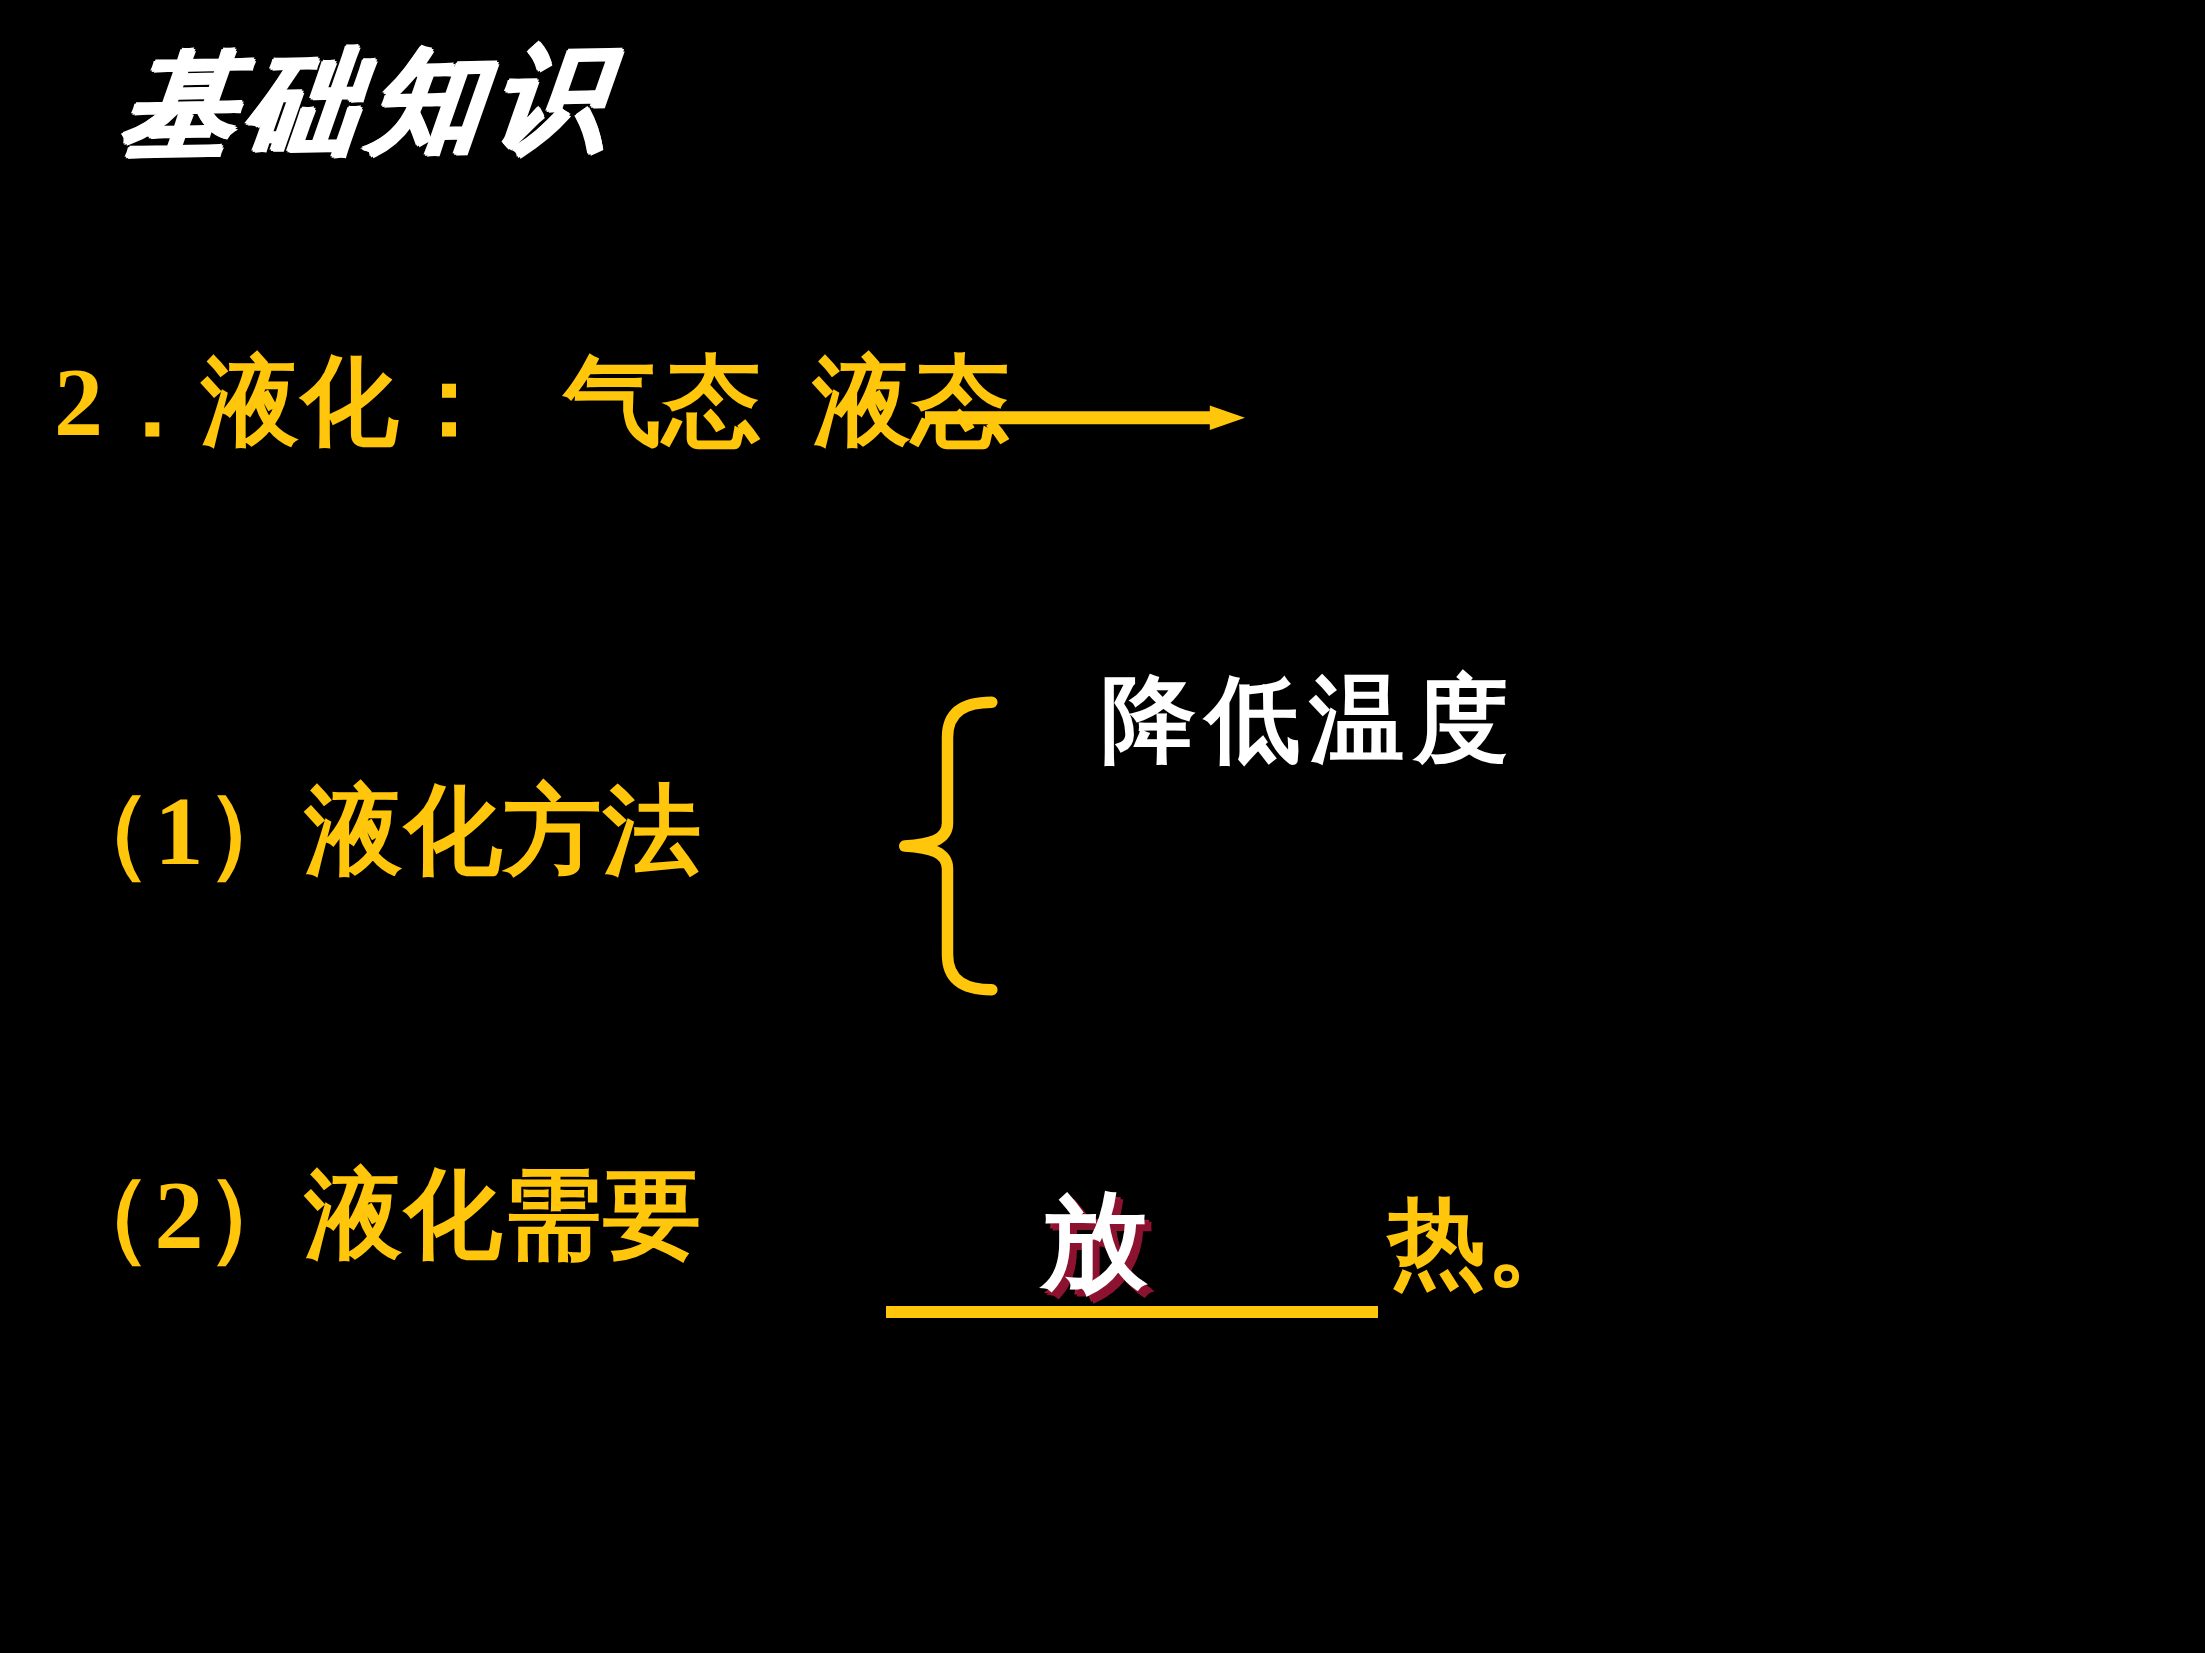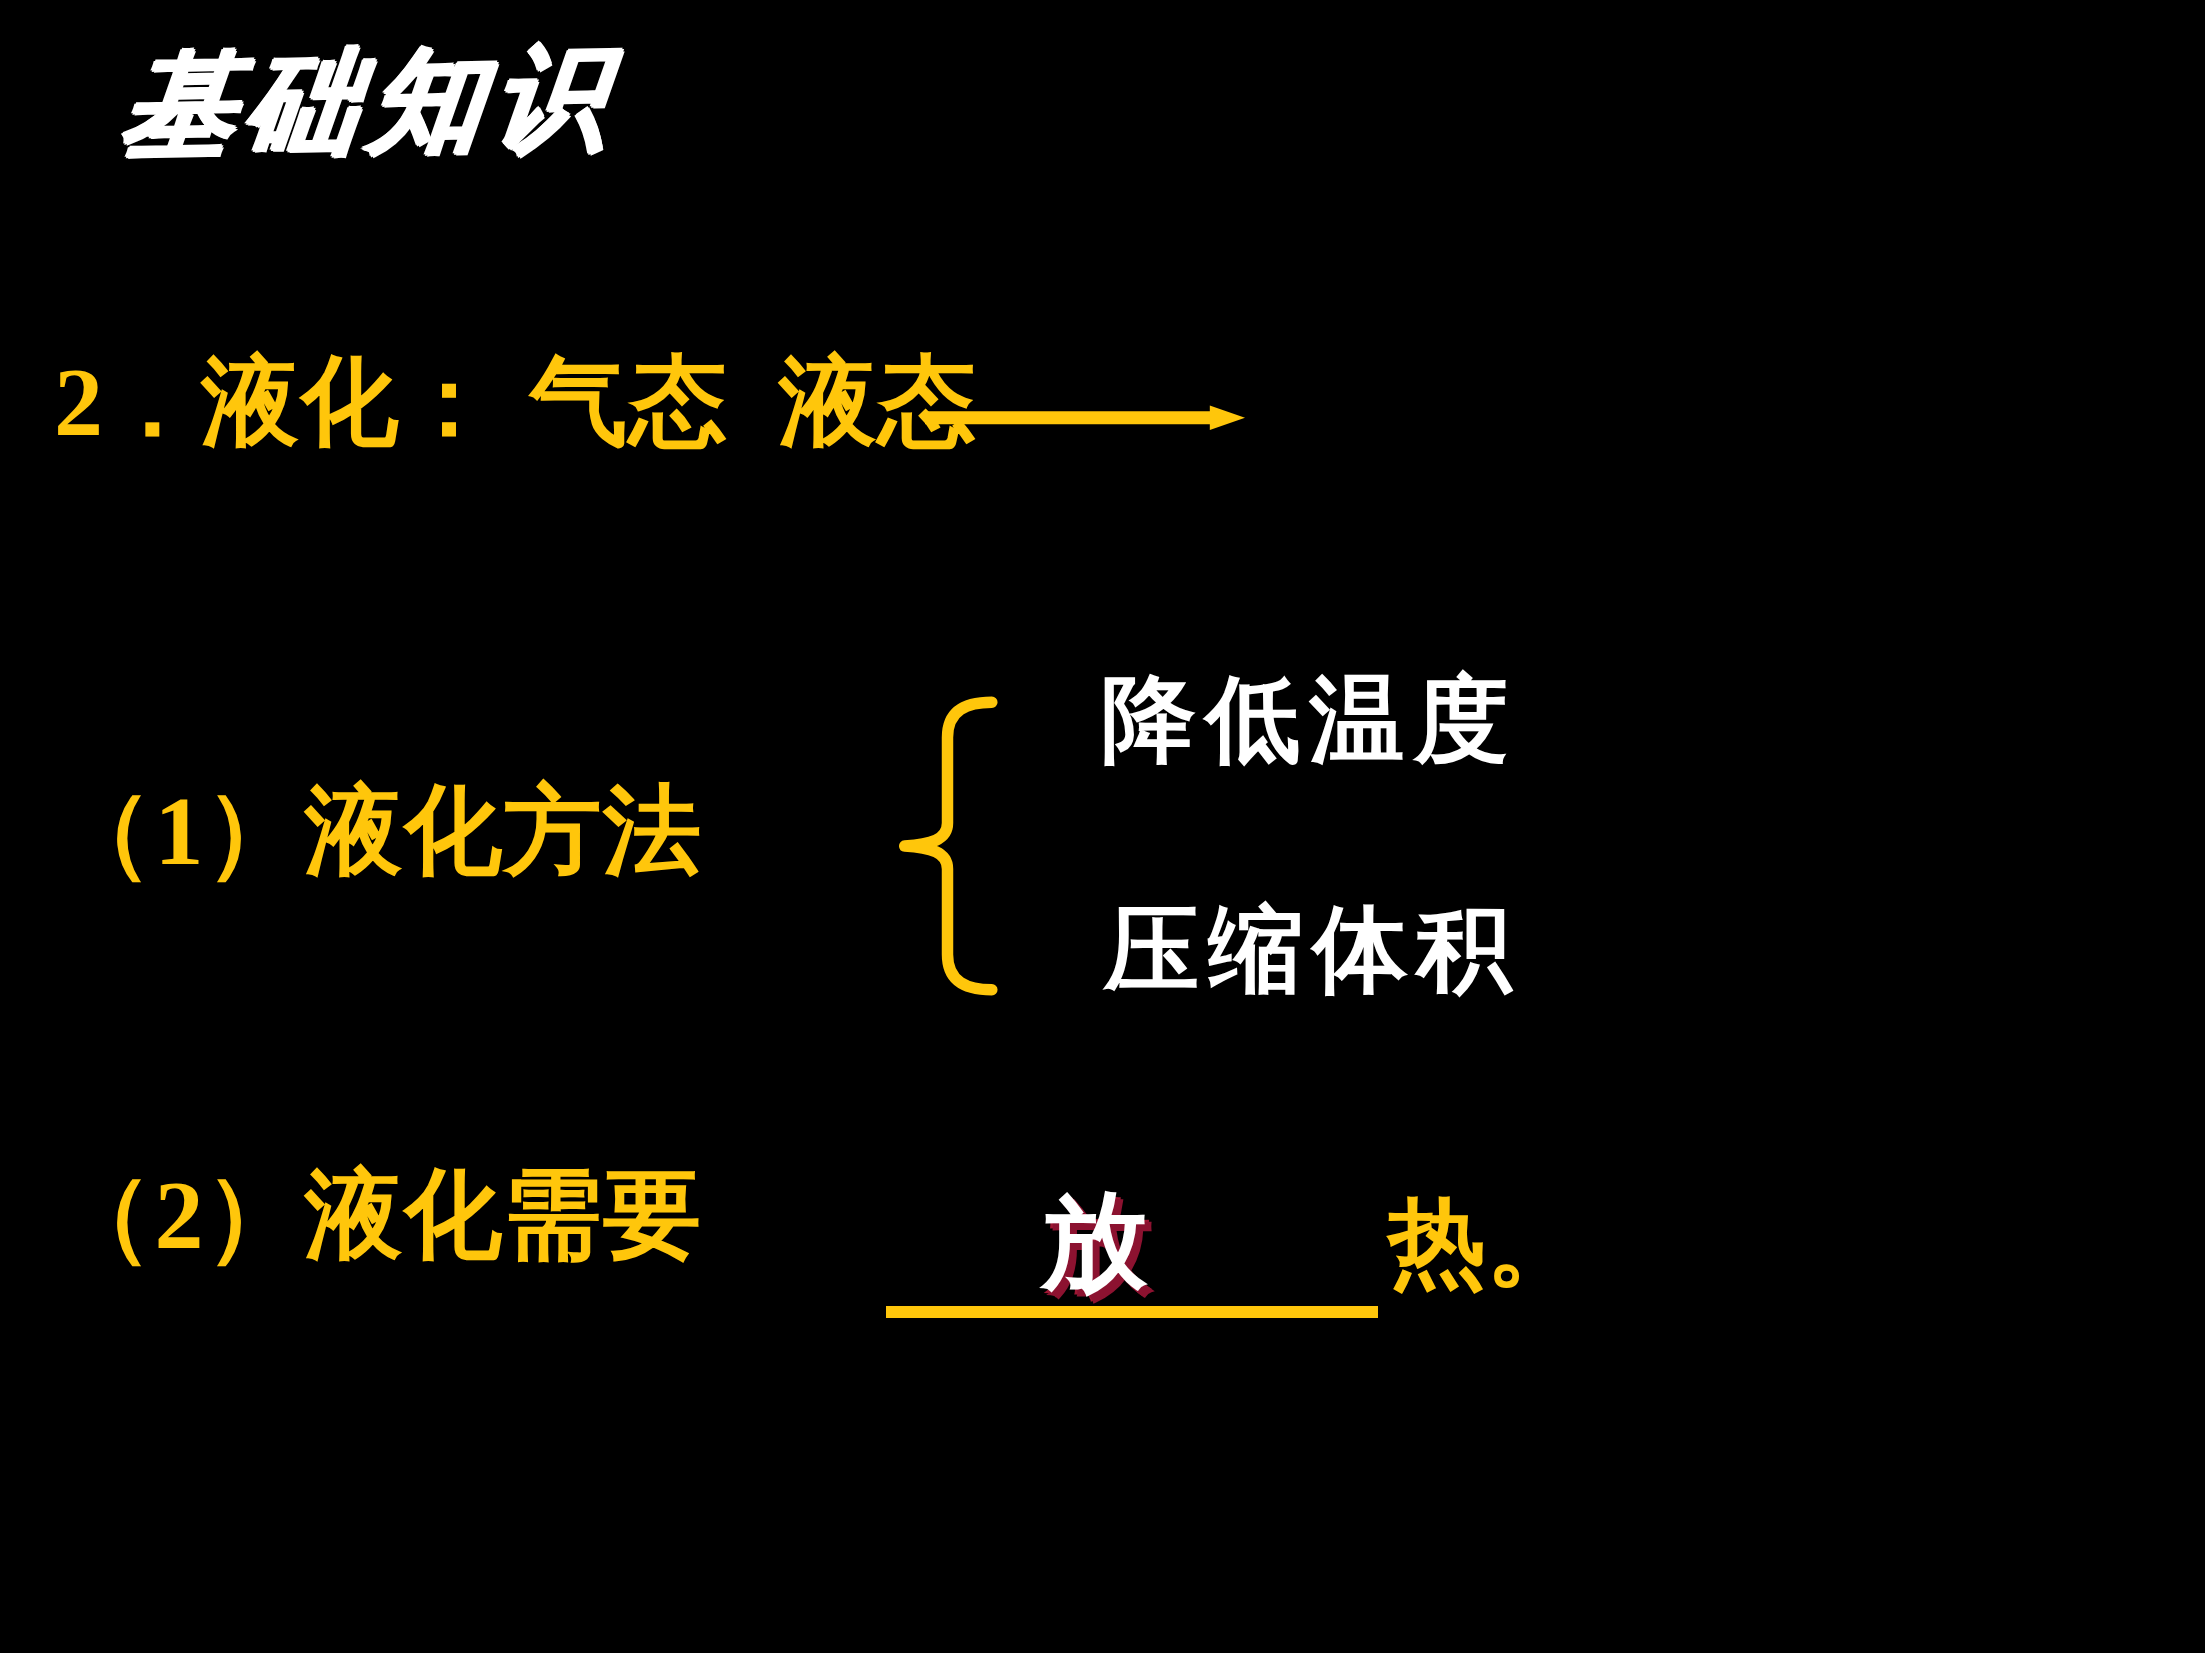--- a/index.html
+++ b/index.html
@@ -70,21 +70,21 @@
   
   #row-liquefaction {
     left: 54px;
     top: 337px;
     font-size: 98px;
     letter-spacing: 1.5px;
   }
   #row-liquefaction .num {
     letter-spacing: 0;
   }
-  #gas-label { margin-left: 30px; }
+  #gas-label { margin-left: 64px; }
   #liquid-label { margin-left: 50px; }
 
   
   #arrow {
     position: absolute;
     left: 925px;
     top: 404px;
     width: 320px;
     height: 27.6px;
   }
@@ -180,21 +180,20 @@
              C 96 12, 70 22, 70 58
              L 70 170
              C 70 192, 48 198, 14 200
              C 48 202, 70 208, 70 230
              L 70 342
              C 70 378, 96 388, 128 388" fill="none" stroke="#FFC60B" stroke-width="15" stroke-linecap="round" stroke-linejoin="round"></path>
   </svg>
 
   <div id="method-a" class="line-sans white">降低温度</div>
 
-  <div id="method-b" class="line-sans white">压缩体积</div>
 
   <div id="row-needs" class="line-serif gold">
     <span>（2）液化需要</span>
   </div>
 
   <div id="blank-rule"></div>
 
   <div id="blank-answer">放</div>
 
   <div id="tail-text" class="line-serif gold">热。</div>

